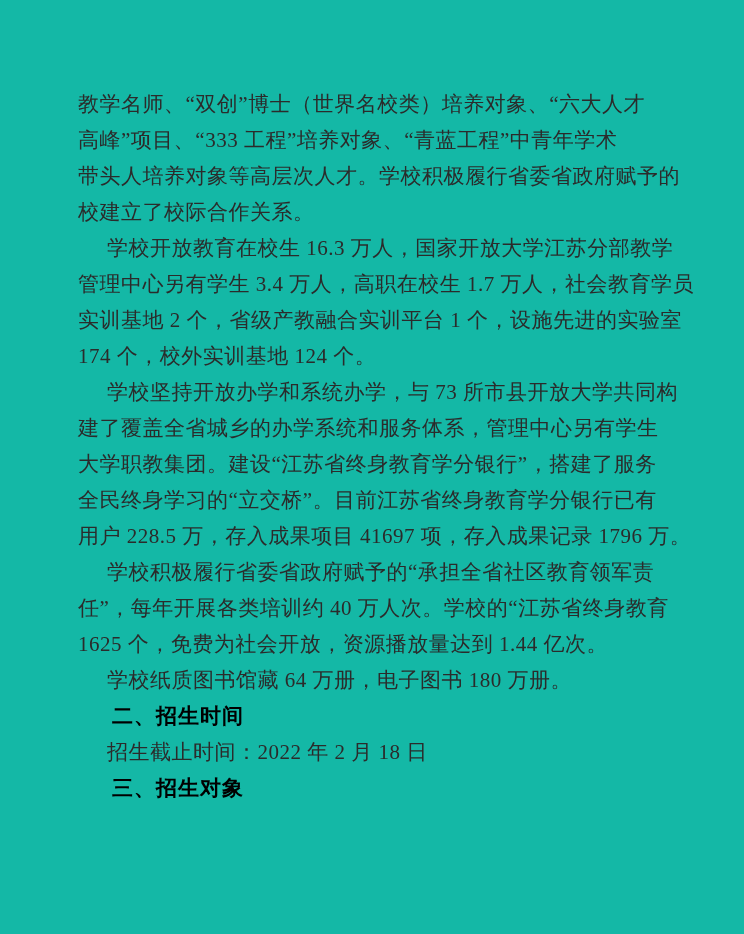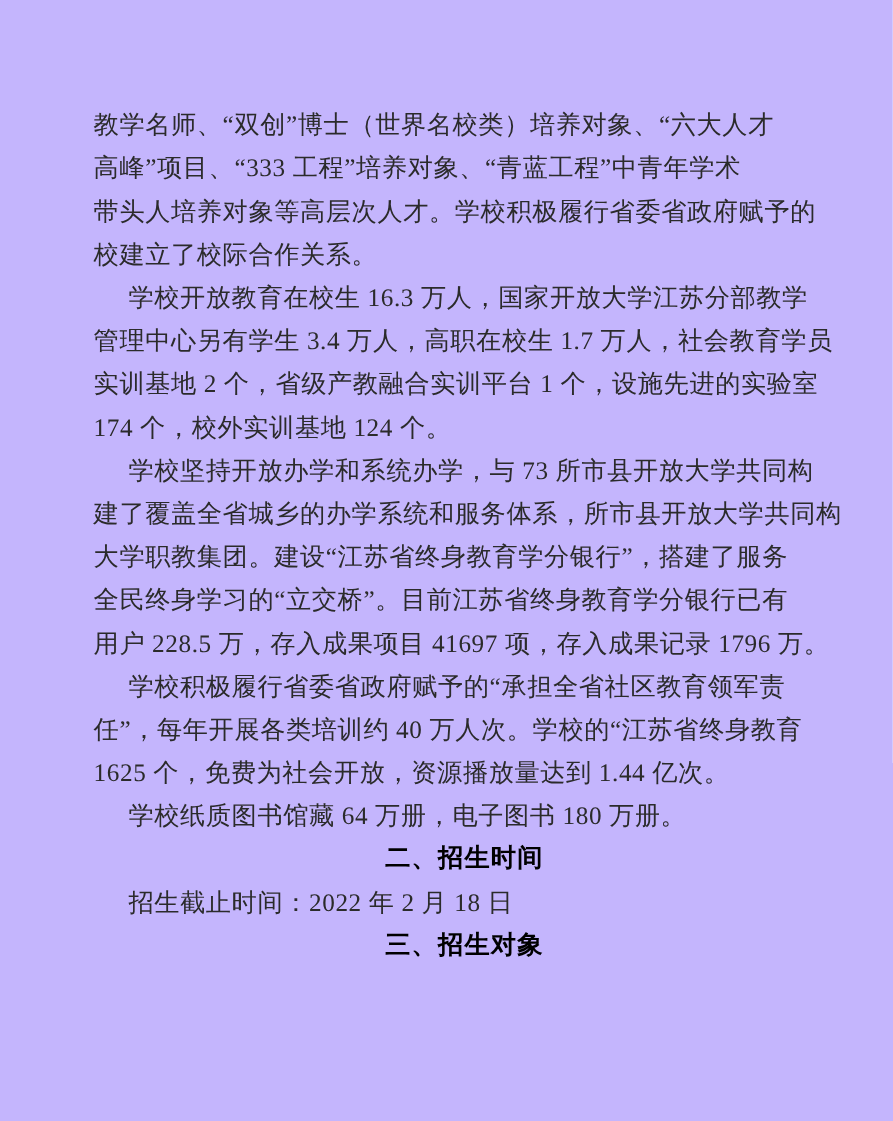--- a/index.html
+++ b/index.html
@@ -12,21 +12,21 @@
     background: #ffffff;
     overflow: hidden;
     position: relative;
   }
   .page {
     position: absolute;
     left: 0;
     top: 0;
     width: 744px;
     height: 934px;
-    background: #c4b5fd;
+    background: #14b8a6;
   }
   .doc-body {
     position: absolute;
     left: 78px;
     top: 86px;
     width: 584px;
   }
   .block {
     margin: 0;
     padding: 0;
@@ -43,21 +43,20 @@
   }
   .line.indent {
     padding-left: 29px;
   }
   .block.heading .line {
     font-family: "Liberation Sans", "DejaVu Sans", sans-serif;
     font-weight: bold;
     color: #000000;
     padding-left: 34px;
     letter-spacing: 1px;
-    text-align: center;
   }
 </style>
 </head>
 <body>
 
 <div class="page">
   <div class="doc-body">
       <div class="block body">
         <div class="line">教学名师、“双创”博士（世界名校类）培养对象、“六大人才</div>
         <div class="line">高峰”项目、“333 工程”培养对象、“青蓝工程”中青年学术</div>
@@ -65,21 +64,21 @@
         <div class="line">校建立了校际合作关系。</div>
       </div>
       <div class="block body">
         <div class="line indent">学校开放教育在校生 16.3 万人，国家开放大学江苏分部教学</div>
         <div class="line">管理中心另有学生 3.4 万人，高职在校生 1.7 万人，社会教育学员</div>
         <div class="line">实训基地 2 个，省级产教融合实训平台 1 个，设施先进的实验室</div>
         <div class="line">174 个，校外实训基地 124 个。</div>
       </div>
       <div class="block body">
         <div class="line indent">学校坚持开放办学和系统办学，与 73 所市县开放大学共同构</div>
-        <div class="line">建了覆盖全省城乡的办学系统和服务体系，所市县开放大学共同构</div>
+        <div class="line">建了覆盖全省城乡的办学系统和服务体系，管理中心另有学生</div>
         <div class="line">大学职教集团。建设“江苏省终身教育学分银行”，搭建了服务</div>
         <div class="line">全民终身学习的“立交桥”。目前江苏省终身教育学分银行已有</div>
         <div class="line">用户 228.5 万，存入成果项目 41697 项，存入成果记录 1796 万。</div>
       </div>
       <div class="block body">
         <div class="line indent">学校积极履行省委省政府赋予的“承担全省社区教育领军责</div>
         <div class="line">任”，每年开展各类培训约 40 万人次。学校的“江苏省终身教育</div>
         <div class="line">1625 个，免费为社会开放，资源播放量达到 1.44 亿次。</div>
       </div>
       <div class="block body">

